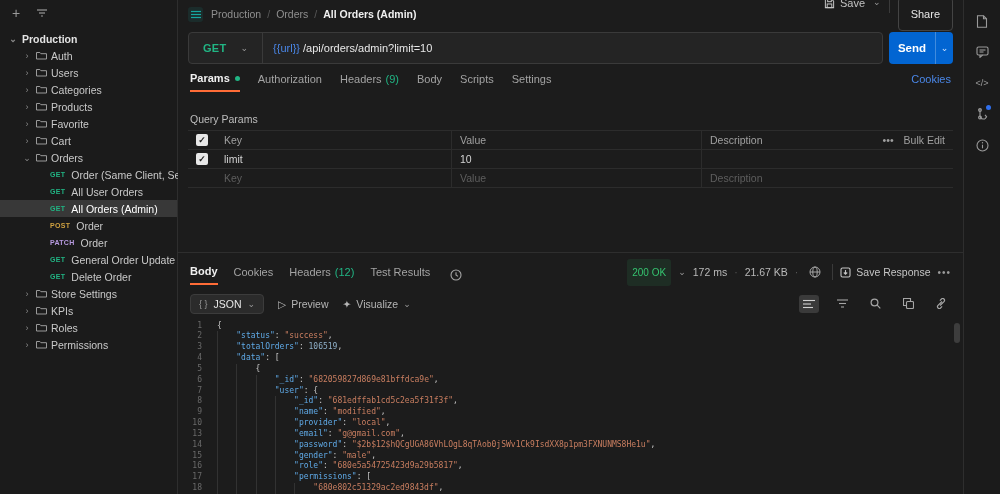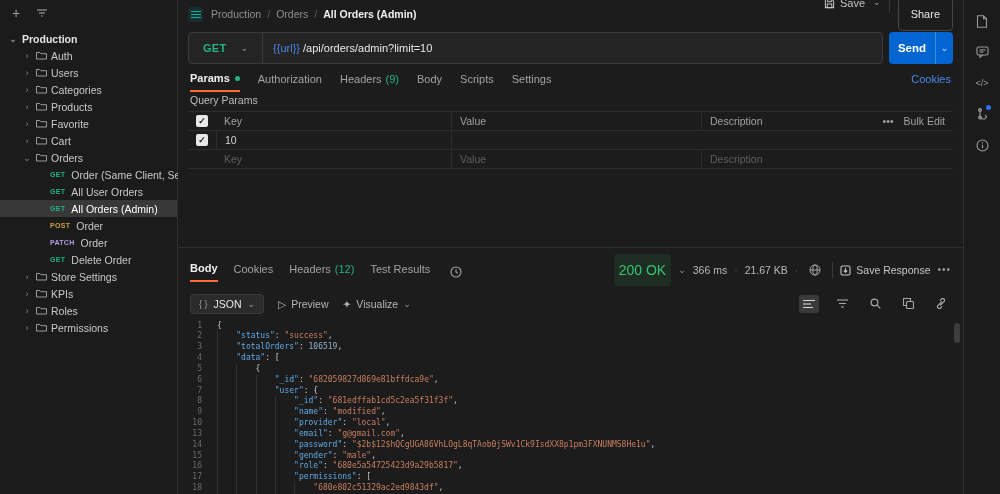--- a/index.html
+++ b/index.html
@@ -50,38 +50,38 @@
   .send-label{ flex:1; display:flex; align-items:center; justify-content:center; color:#fff; font-weight:bold; font-size:11.5px;}
   .send-caret{ width:18px; display:flex; align-items:center; justify-content:center; color:#cfe3ff; font-size:9px; border-left:1px solid rgba(255,255,255,.25);}
 
   .tabsrow{ display:flex; align-items:center; gap:18px; margin:8px 12px 0; position:relative;}
   .tab{ color:#a3a3a3; font-size:11px; padding-bottom:6px; cursor:pointer; display:flex; align-items:center; gap:4px;}
   .tab.active{ color:#f0f0f0; font-weight:bold; border-bottom:2px solid #ff6c37; }
   .tab .count{ color:#21b584; }
   .tab .dot{ width:5px; height:5px; border-radius:50%; background:#21b584; margin-left:1px;}
   .cookies-link{ margin-left:auto; color:#4a87e8; font-size:11px; cursor:pointer; padding-bottom:6px;}
 
-  .qp-title{ margin:2px 12px 5px; font-size:10.5px; color:#bdbdbd; }
+  .qp-title{ margin:21px 12px 5px; font-size:10.5px; color:#bdbdbd; }
   .qp-table{ margin:0 10px; border-top:1px solid #2c2c2c; font-size:10.5px;}
   .qp-row{ display:grid; grid-template-columns:28px 235px 250px 1fr 96px; height:19px; border-bottom:1px solid #2c2c2c; align-items:center;}
   .qp-row:last-child{ border-bottom:1px solid #2c2c2c;}
   .qp-cell{ padding:0 8px; height:100%; display:flex; align-items:center; color:#d4d4d4; overflow:hidden;}
   .qp-cell.bl{ border-left:1px solid #2c2c2c; }
   .qp-head .qp-cell{ color:#a0a0a0; }
   .qp-controls{ justify-content:flex-end; gap:10px; color:#a0a0a0; white-space:nowrap;}
   .qp-ph .qp-cell{ color:#5e5e5e; }
   .cbx{ width:12px; height:12px; border-radius:2px; background:#e8e8e8; color:#1b1b1b; font-size:9px;
         display:flex; align-items:center; justify-content:center; cursor:pointer; margin:0 auto; font-weight:bold;}
   .spacer{ flex:1; }
 
   
   .response{ border-top:1px solid #2e2e2e; display:flex; flex-direction:column; }
   .resp-tabs{ display:flex; align-items:center; gap:16px; padding:6px 12px 0; }
   .resp-meta{ margin-left:auto; display:flex; align-items:center; gap:7px; font-size:10.5px; color:#b9b9b9; padding-bottom:5px;}
-  .status-ok{ color:#35c36f; background:rgba(53,195,111,.1); padding:8px 5px; border-radius:3px; font-size:14px; cursor:pointer;}
+  .status-ok{ color:#35c36f; background:rgba(53,195,111,.1); padding:8px 5px; border-radius:3px; font-size:10px; cursor:pointer;}
   .sep-dot{ color:#555; }
   .saveresp{ display:flex; align-items:flex-end; gap:5px; color:#c5c5c5; cursor:pointer;}
   .more-dots{ color:#9a9a9a; letter-spacing:1px; cursor:pointer; font-size:10px;}
   .resp-toolbar{ display:flex; align-items:center; padding:3px 12px 5px; gap:14px;}
   .json-btn{ display:flex; align-items:center; gap:6px; background:#2b2b2b; border:1px solid #3c3c3c;
              border-radius:4px; height:20px; padding:0 8px; cursor:pointer;}
   .json-braces{ color:#9a9a9a; font-size:9px; }
   .json-label{ color:#e8e8e8; font-size:10.5px; }
   .tool-item{ display:flex; align-items:center; gap:5px; color:#b5b5b5; font-size:10.5px; cursor:pointer;}
   .toolbar-icons{ margin-left:auto; display:flex; align-items:center; gap:13px; color:#a5a5a5;}
@@ -204,20 +204,24 @@
         <div class="tree-row lvl2">
           <span class="method m-POST">POST</span>
           <span class="tree-label">Order</span>
         </div>
         <div class="tree-row lvl2">
           <span class="method m-PATCH">PATCH</span>
           <span class="tree-label">Order</span>
         </div>
         <div class="tree-row lvl2">
           <span class="method m-GET">GET</span>
+          <span class="tree-label">General Order Update</span>
+        </div>
+        <div class="tree-row lvl2">
+          <span class="method m-GET">GET</span>
           <span class="tree-label">Delete Order</span>
         </div>
         <div class="tree-row lvl1">
           <span class="chev">›</span>
           <span class="folder-ic">
             <svg width="11" height="9" viewBox="0 0 11 9" fill="none" stroke="#9a9a9a" stroke-width="1">
               <path d="M.5 1.5 h3.4 l1 1.2 h5.6 v5.3 h-10 z"></path>
             </svg>
           </span>
           <span class="tree-label">Store Settings</span>
@@ -337,20 +341,21 @@
           <span class="qp-cell bl">Description</span>
           <span class="qp-cell qp-controls">
             <span>•••</span>
             <span>Bulk Edit</span>
           </span>
         </div>
         <div class="qp-row qp-body">
           <span class="qp-cell">
             <span class="cbx">✓</span>
           </span>
+          <span class="qp-cell">limit</span>
           <span class="qp-cell bl">10</span>
           <span class="qp-cell bl"></span>
           <span class="qp-cell qp-controls"></span>
         </div>
         <div class="qp-row qp-ph">
           <span class="qp-cell"></span>
           <span class="qp-cell">Key</span>
           <span class="qp-cell bl">Value</span>
           <span class="qp-cell bl">Description</span>
           <span class="qp-cell qp-controls"></span>
@@ -376,21 +381,21 @@
           </span>
           <span class="ticon">
             <svg width="12" height="12" viewBox="0 0 12 12" fill="none" stroke="#a5a5a5" stroke-width="1.1">
               <circle cx="6" cy="6" r="5"></circle>
               <path d="M6 3.2 V6 l2 1.4"></path>
             </svg>
           </span>
           <span class="resp-meta">
             <span class="status-ok">200 OK</span>
             <span class="chev-small">⌄</span>
-            <span>366 ms</span>
+            <span>172 ms</span>
             <span class="sep-dot">·</span>
             <span>21.67 KB</span>
             <span class="sep-dot">·</span>
             <span class="ticon">
               <svg width="12" height="12" viewBox="0 0 12 12" fill="none" stroke="#a5a5a5" stroke-width="1">
                 <circle cx="6" cy="6" r="5"></circle>
                 <ellipse cx="6" cy="6" rx="2.2" ry="5"></ellipse>
                 <line x1="1" y1="6" x2="11" y2="6"></line>
               </svg>
             </span>

